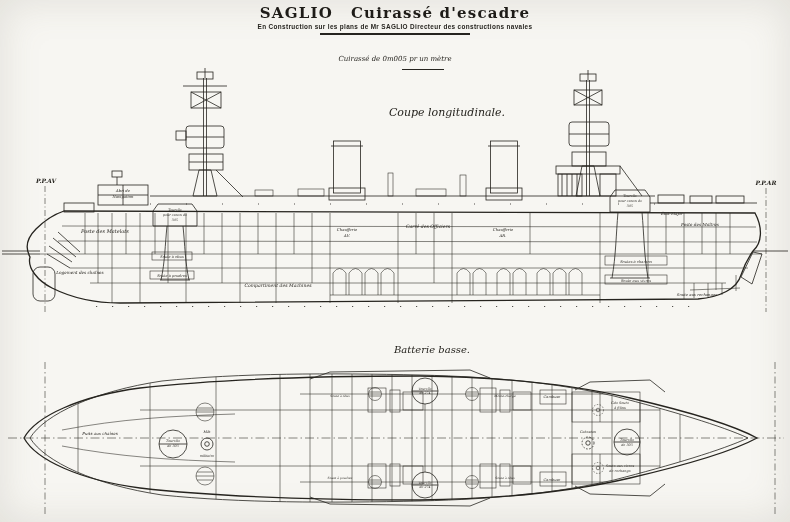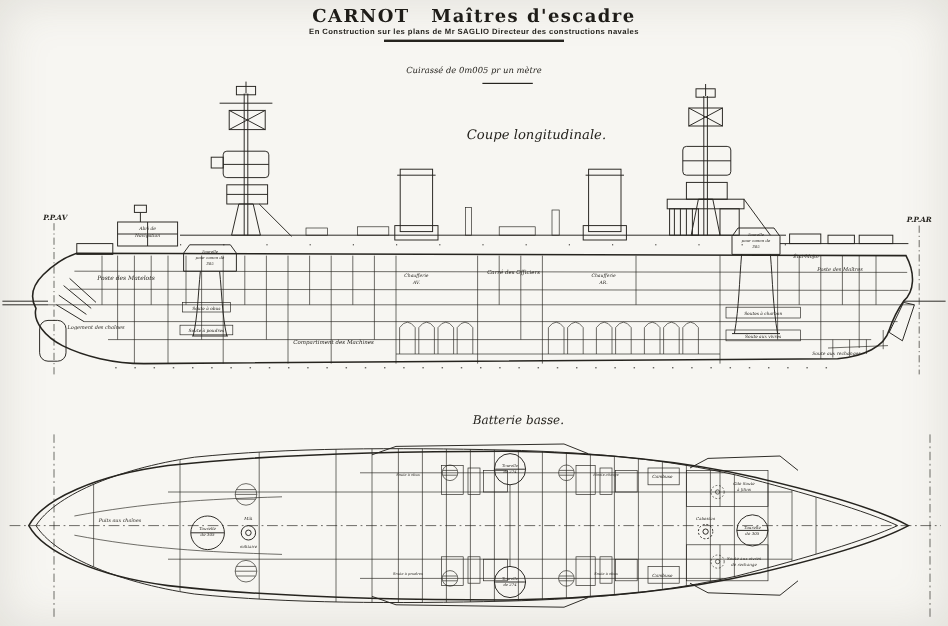--- a/index.html
+++ b/index.html
@@ -21,21 +21,21 @@
   text{stroke:none;fill:#26241f;}
   .lbl{font-style:italic;font-family:"DejaVu Serif",serif;}
   .mid{text-anchor:middle;}
 </style>
 </head>
 <body>
 
 <div class="canvas">
 
   <div class="hdr">
-    <div class="t1"><span>CARNOT</span><span class="gap"></span><span>Maîtres d'escadre</span></div>
+    <div class="t1"><span>SAGLIO</span><span class="gap"></span><span>Cuirassé d'escadre</span></div>
     <div class="t2">En Construction sur les plans de Mr SAGLIO Directeur des constructions navales</div>
     <div class="rule"></div>
   </div>
   <div class="scale lbl">Cuirassé de 0m005 pr un mètre</div>
   <div class="srule"></div>
 
   <svg width="790" height="522" viewBox="0 0 790 522">
 
     <defs>
       <clipPath id="hullclip">

